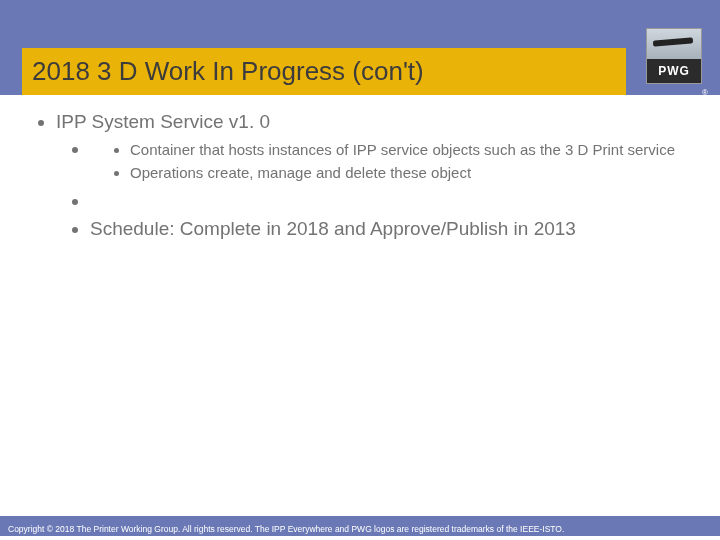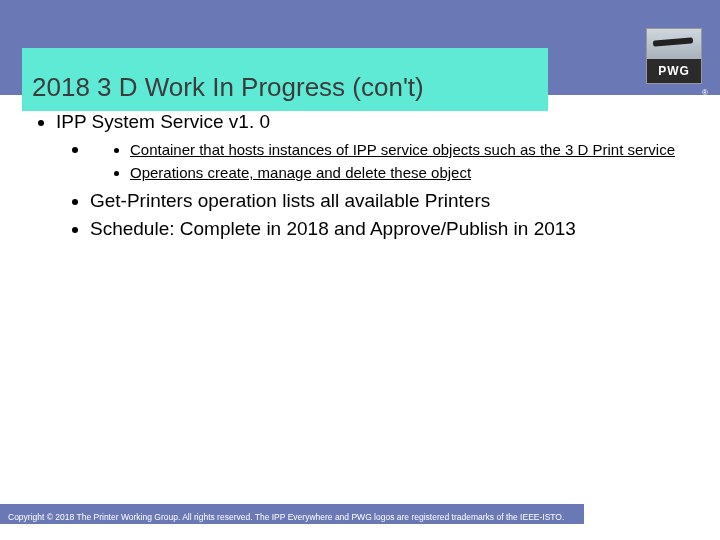--- a/index.html
+++ b/index.html
@@ -22,23 +22,23 @@
     top: 0;
     left: 0;
     width: 720px;
     height: 95px;
     background: #6a79b5;
   }
   .title-bar {
     position: absolute;
     top: 48px;
     left: 22px;
-    width: 526px;
-    background: #5eead4;
-    padding: 24px 10px 8px 10px;
+    width: 604px;
+    background: #eab308;
+    padding: 8px 10px 8px 10px;
     font-size: 26px;
     color: #3c3c3c;
     box-sizing: border-box;
   }
   .logo {
     position: absolute;
     top: 28px;
     right: 18px;
     width: 56px;
     height: 56px;
@@ -80,49 +80,48 @@
     top: 88px;
     right: 12px;
     font-size: 8px;
     color: #fff;
   }
   .content {
     position: absolute;
     top: 110px;
     left: 30px;
     right: 30px;
-    color: #000000;
+    color: #737373;
     font-size: 19px;
     line-height: 1.3;
   }
   .content ul {
     list-style: disc;
     margin: 0 0 4px 0;
     padding-left: 26px;
   }
   .content ul ul {
     font-size: 19px;
     padding-left: 34px;
     margin-top: 2px;
   }
   .content ul ul ul {
     font-size: 15px;
     padding-left: 40px;
     margin-top: 0;
     margin-bottom: 6px;
-    text-decoration: underline;
   }
   .content li {
     margin-bottom: 4px;
   }
   .footer-band {
     position: absolute;
-    bottom: 16px;
+    bottom: 4px;
     left: 0;
-    width: 584px;
+    width: 720px;
     height: 20px;
     background: #6a79b5;
   }
   .footer-text {
     position: absolute;
     bottom: 2px;
     left: 8px;
     font-size: 8.5px;
     color: #fff;
     white-space: nowrap;
@@ -148,21 +147,20 @@
       <li>
         <span>IPP System Service v1. 0</span>
         <ul>
           <li>
             <ul>
               <li><span>Container that hosts instances of IPP service objects such as the 3 D Print service</span></li>
               <li><span>Operations create, manage and delete these object</span></li>
             </ul>
           </li>
           <li>
-            <span>Get-Printers operation lists all available Printers</span>
           </li>
           <li>
             <span>Schedule: Complete in 2018 and Approve/Publish in 2013</span>
           </li>
         </ul>
       </li>
     </ul>
   </div>
 
   <div class="footer-band">

